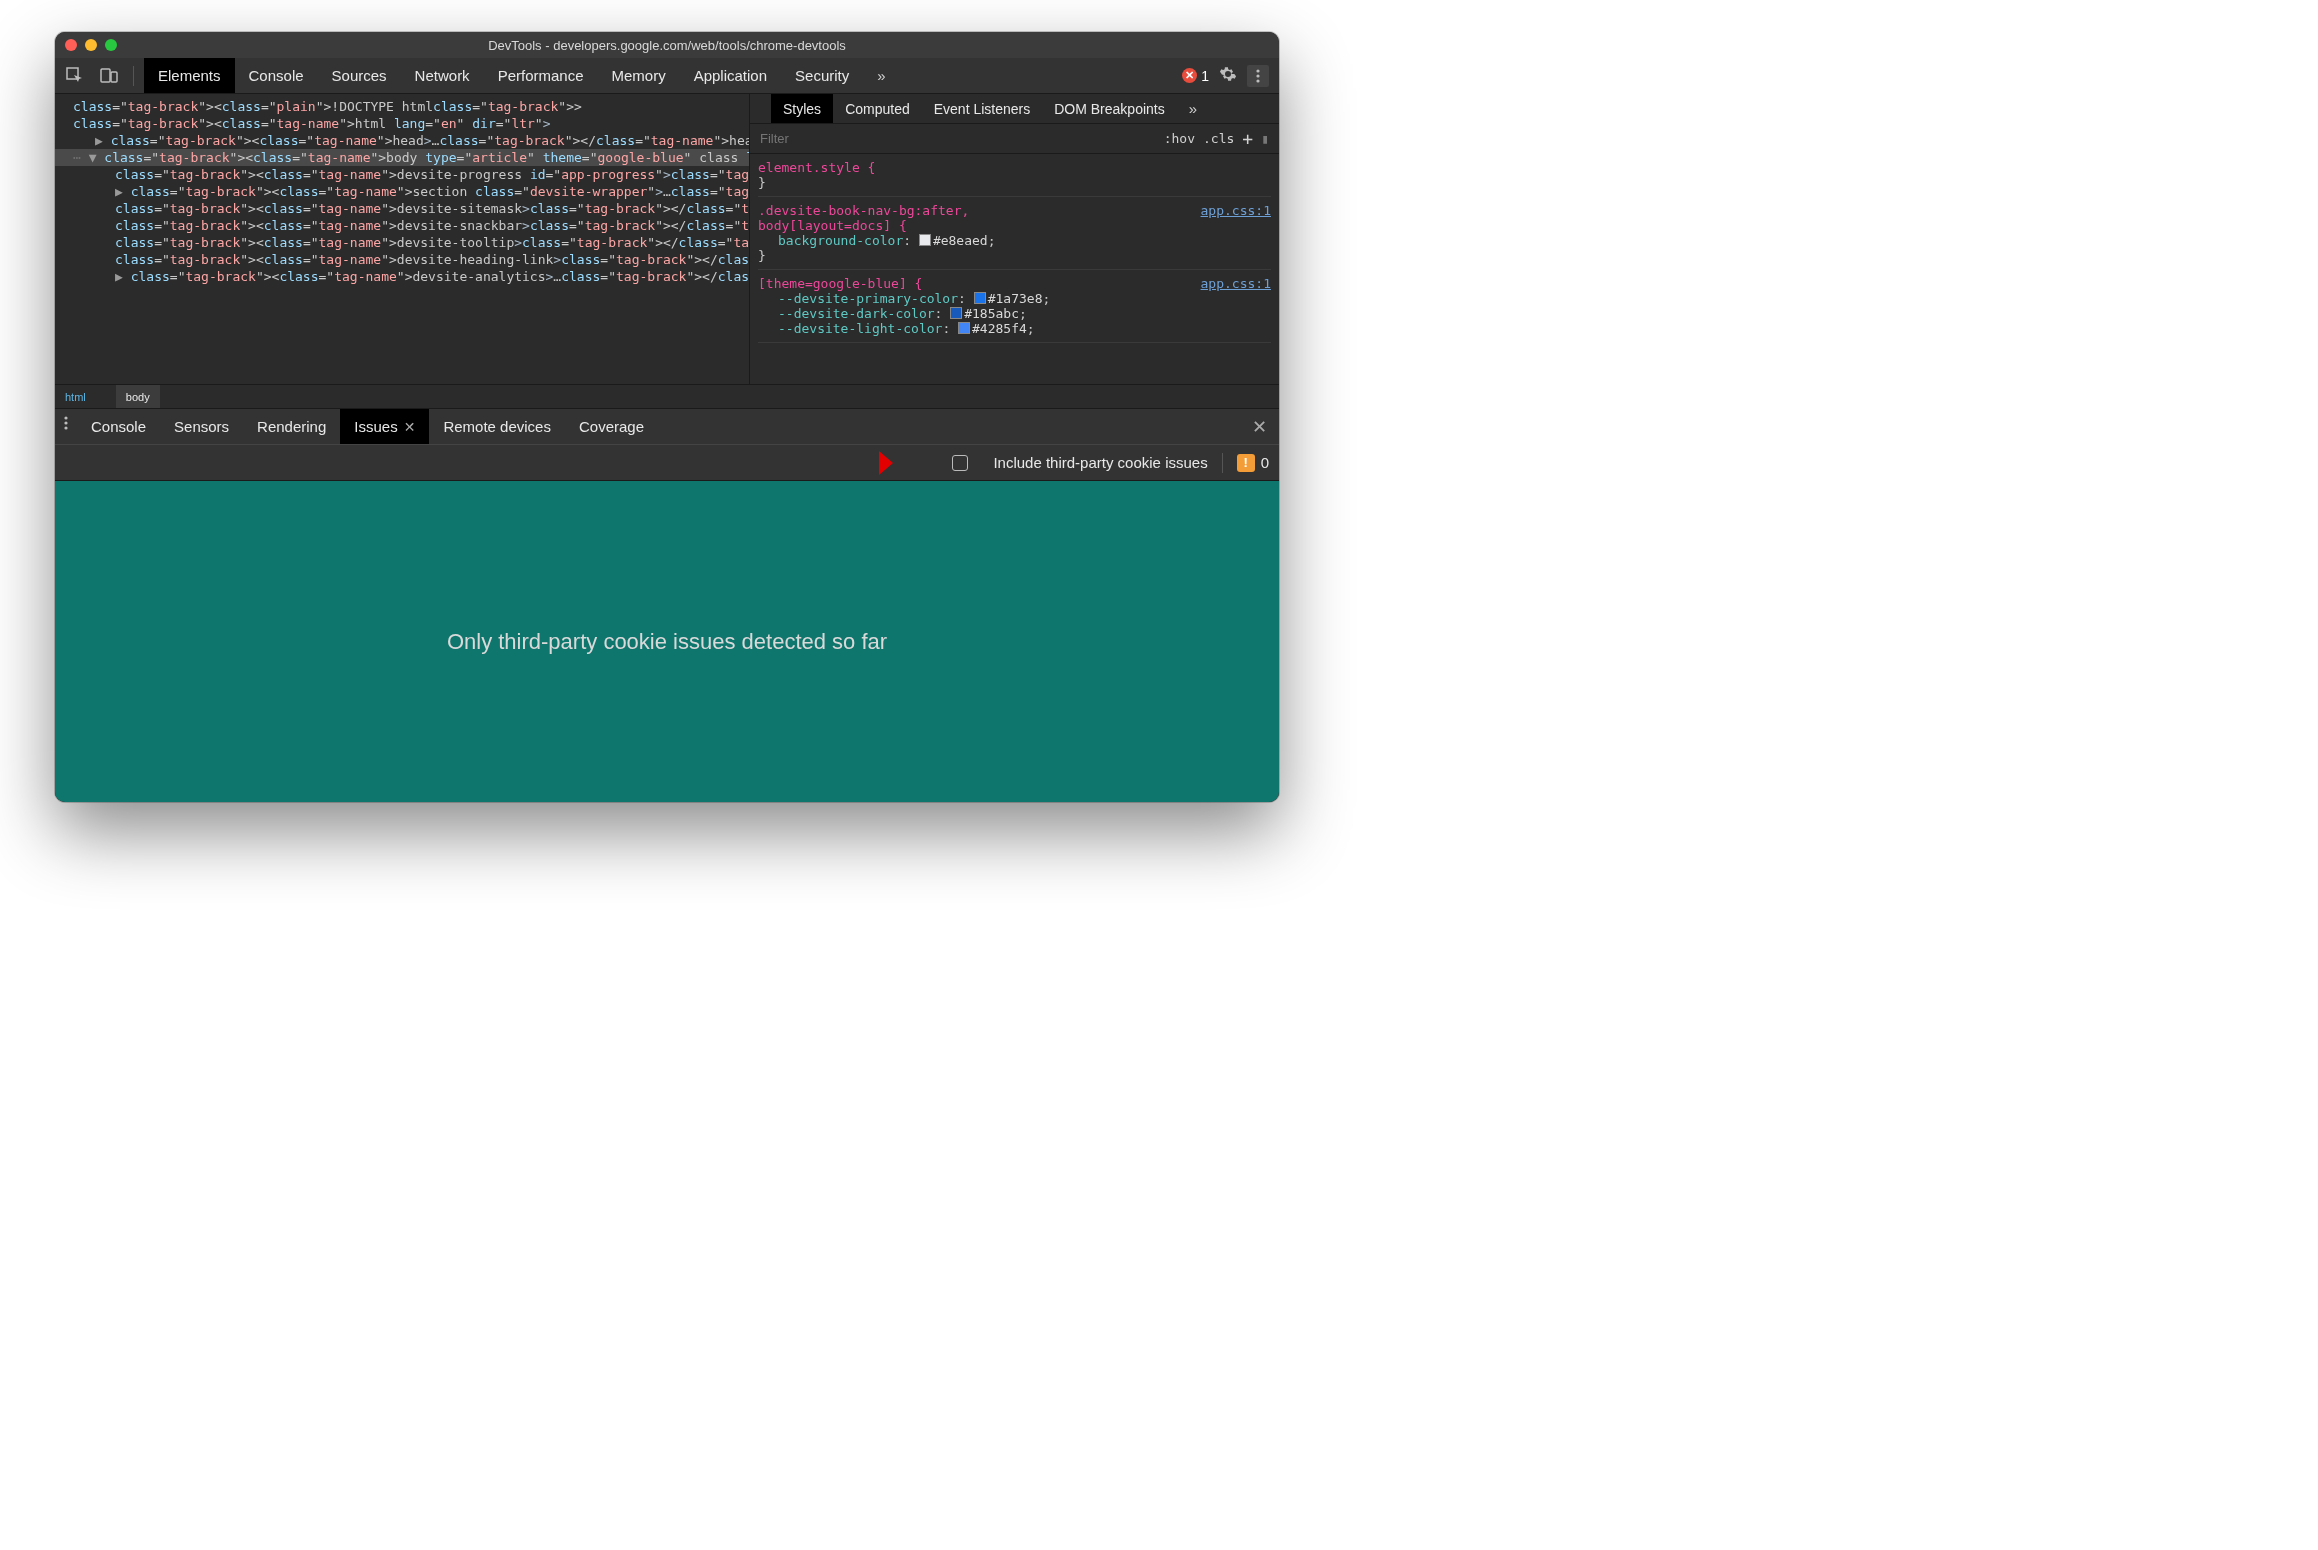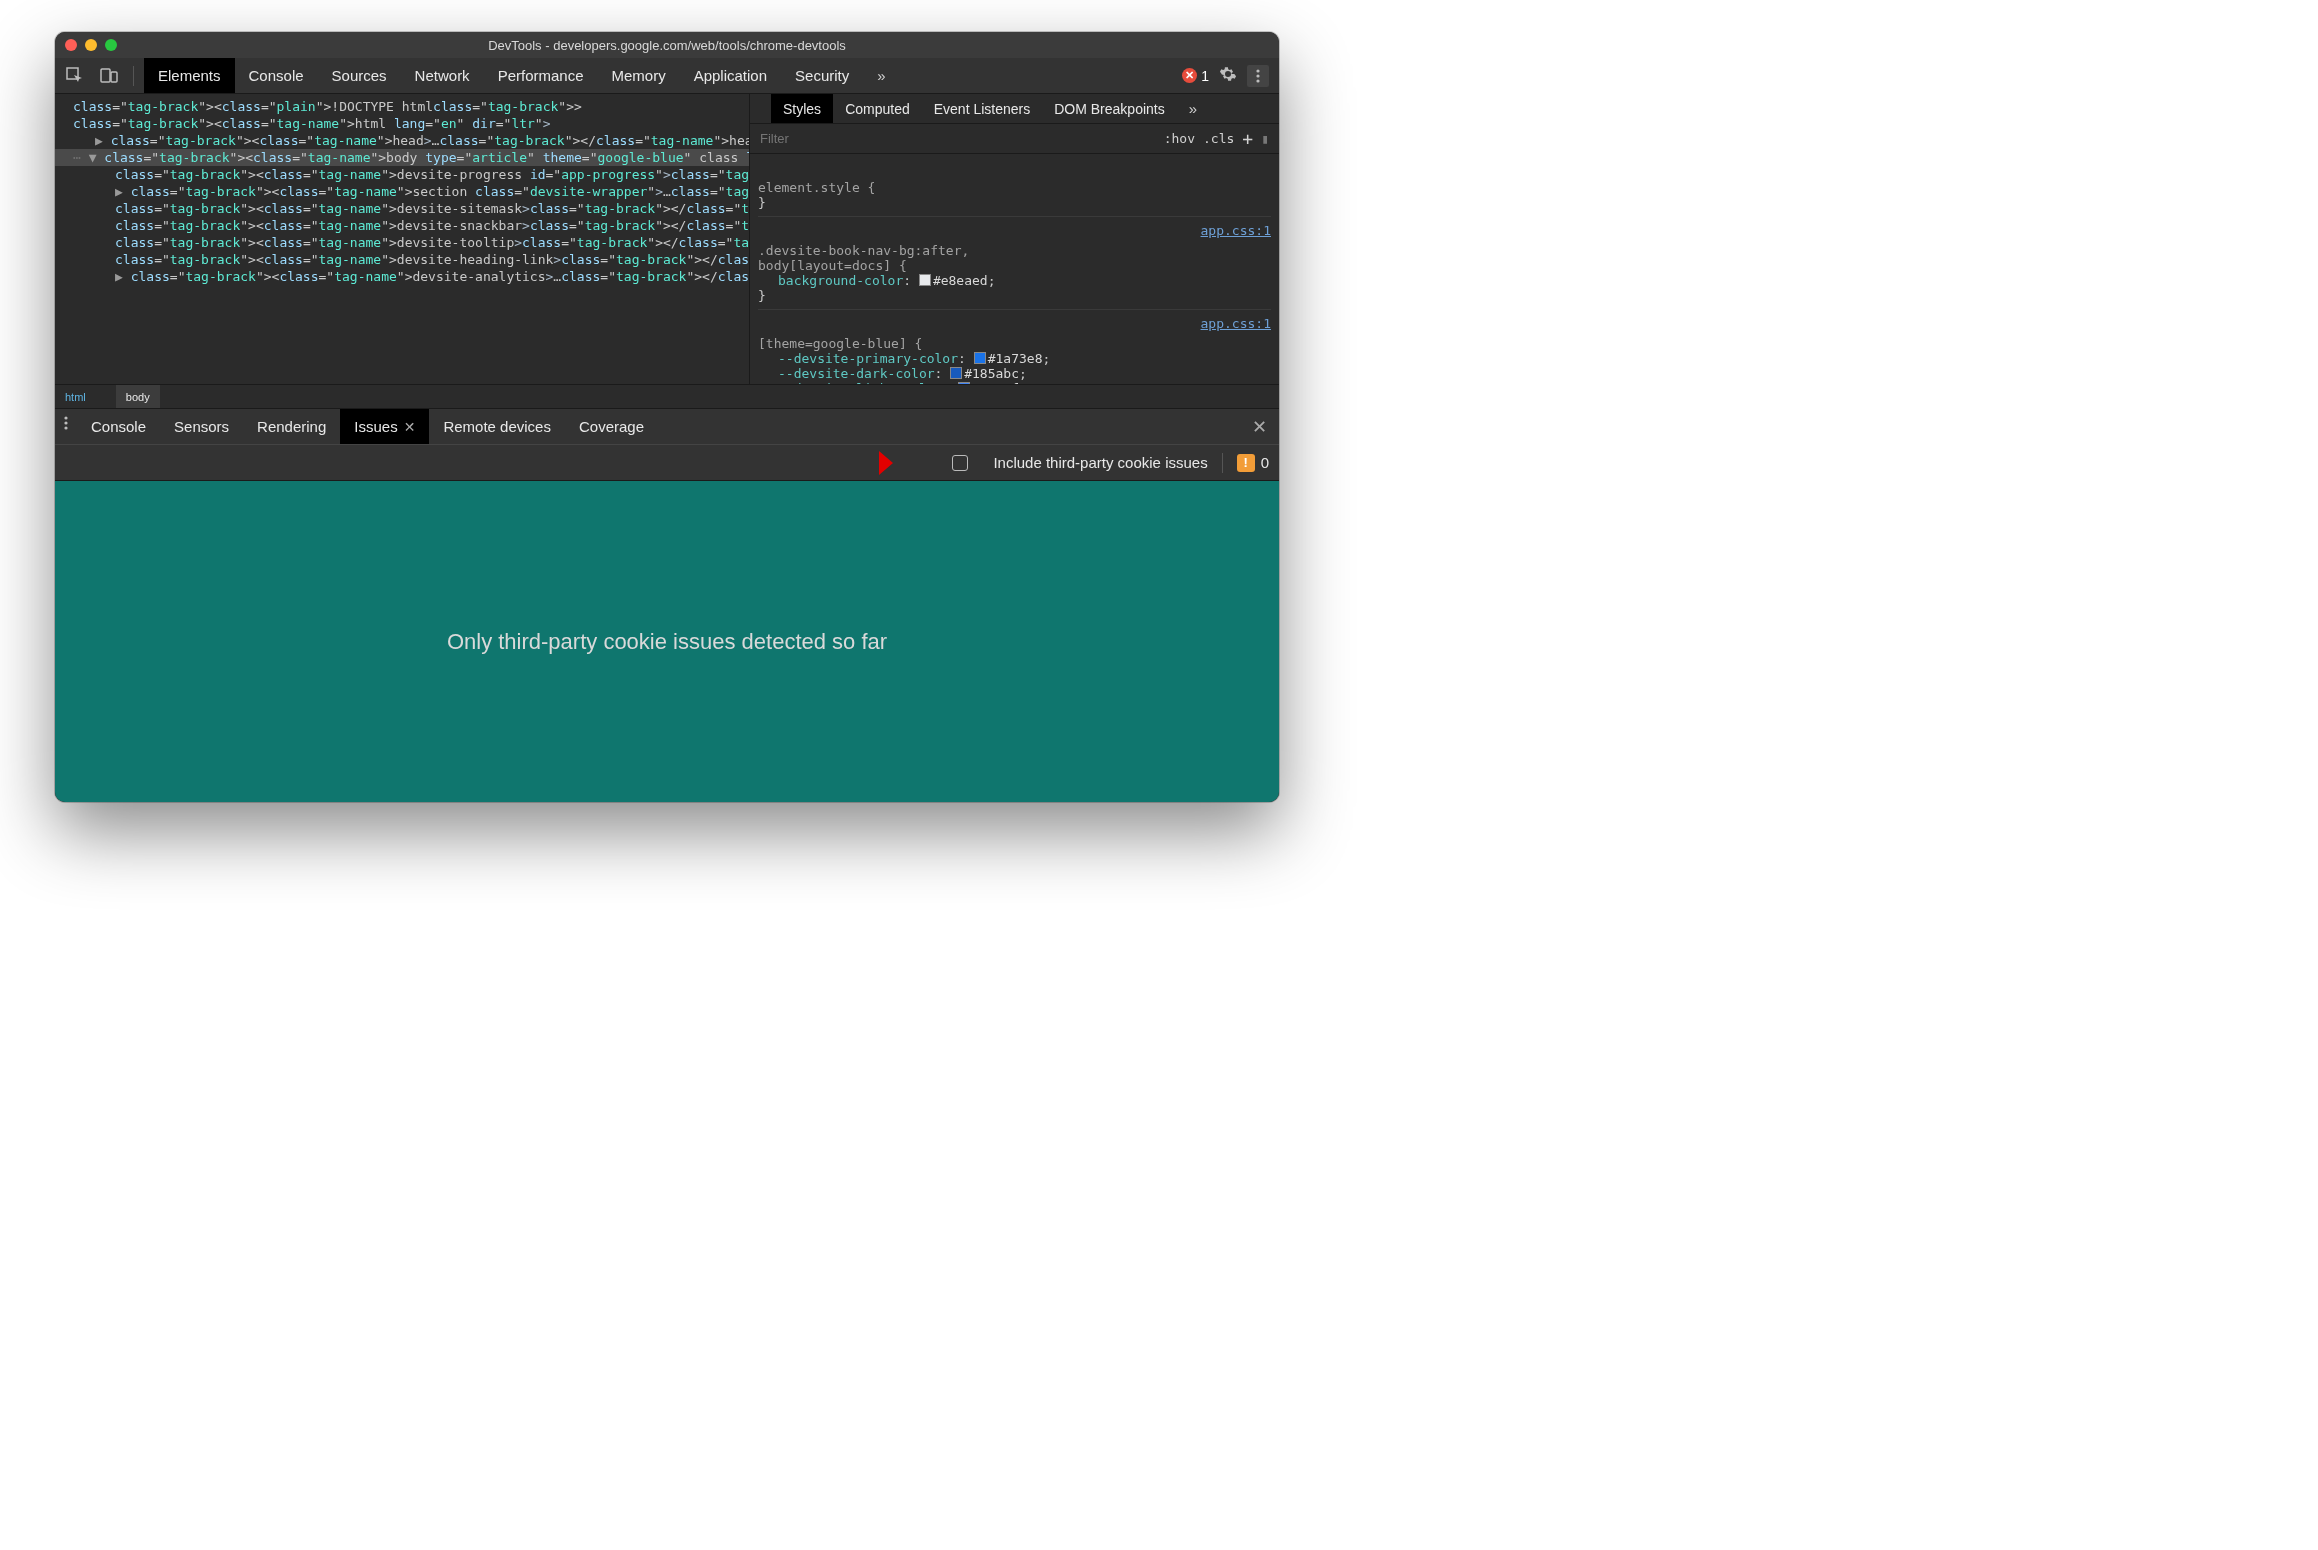--- a/index.html
+++ b/index.html
@@ -65,36 +65,36 @@
   .dom-panel { flex: 1; background:#2b2b2b; font-family: Menlo, Consolas, monospace; font-size:13px; color:#c9c9c9; padding: 4px 0 0 0; overflow:hidden; }
   .dom-line { padding: 1px 0 1px 8px; white-space: pre; }
   .dom-line.indent1 { padding-left: 18px; }
   .dom-line.indent2 { padding-left: 40px; }
   .dom-line.indent3 { padding-left: 60px; }
   .dom-line.selected { background:#4a4a4a; }
   .dom-line .tri { color:#9a9a9a; }
   .dom-line .ellipsis { color:#6d6d6d; }
   .tag-brack { color:#a7b8c8; }
   .attr-name { color:#9cdcfe; }
-  .attr-val { color:#5eead4; }
+  .attr-val { color:#fca5a5; }
   .plain { color:#c9c9c9; }
 
   .styles-panel { width: 530px; background:#2b2b2b; border-left:1px solid #1a1a1a; display:flex; flex-direction:column; font-family: Menlo, Consolas, monospace; font-size:13px; }
   .styles-tabs { display:flex; align-items:stretch; height:30px; border-bottom:1px solid #1a1a1a;padding-left:21px; }
   .stab { padding:0 12px; display:flex; align-items:center; color:#e8e8e8; font-family:-apple-system,sans-serif; font-size:14px; cursor:pointer; }
   .stab.active { background:#000; }
   .styles-filter { height:30px; display:flex; align-items:center; border-bottom:1px solid #1a1a1a;gap:32px; }
   .sfilter-input { flex:1; background:transparent; border:none; color:#9a9a9a; font-size:13px; padding:0 10px; font-family:-apple-system,sans-serif; outline:none; }
   .sfilter-ctrls { display:flex; align-items:center; gap:8px; padding:0 10px; color:#d2d2d2; font-size:13px; }
   .plus { font-size:18px; line-height:1; }
 
   .styles-body { flex:1; overflow:hidden; padding: 4px 8px; color:#c9c9c9; }
   .rule { padding: 2px 0 6px 0; border-bottom:1px solid #3a3a3a; margin-bottom:4px; position:relative; }
   .rule .src { position:absolute; right:0; top:2px; color:#6ea0d6; text-decoration: underline; }
-  .selector { color:#a3a3a3;margin-top:20px; }
+  .selector { color:#ec4899; }
   .prop { padding-left:20px; }
   .pname { color:#5fc9c4; }
   .pval  { color:#d9d9d9; }
   .pvar  { color:#5fc9c4; }
   .swatch { display:inline-block; width:12px; height:12px; border:1px solid #888; vertical-align:-1px; margin-right:2px; }
 
   
   .crumb { height:24px; background:#2b2b2b; border-top:1px solid #1a1a1a; display:flex; align-items:center; font-family:-apple-system,sans-serif; font-size:11px; }
   .crumb span { padding:0 10px; height:100%; display:flex; align-items:center; }
   .crumb .c-html { color:#5fb4e2; }

